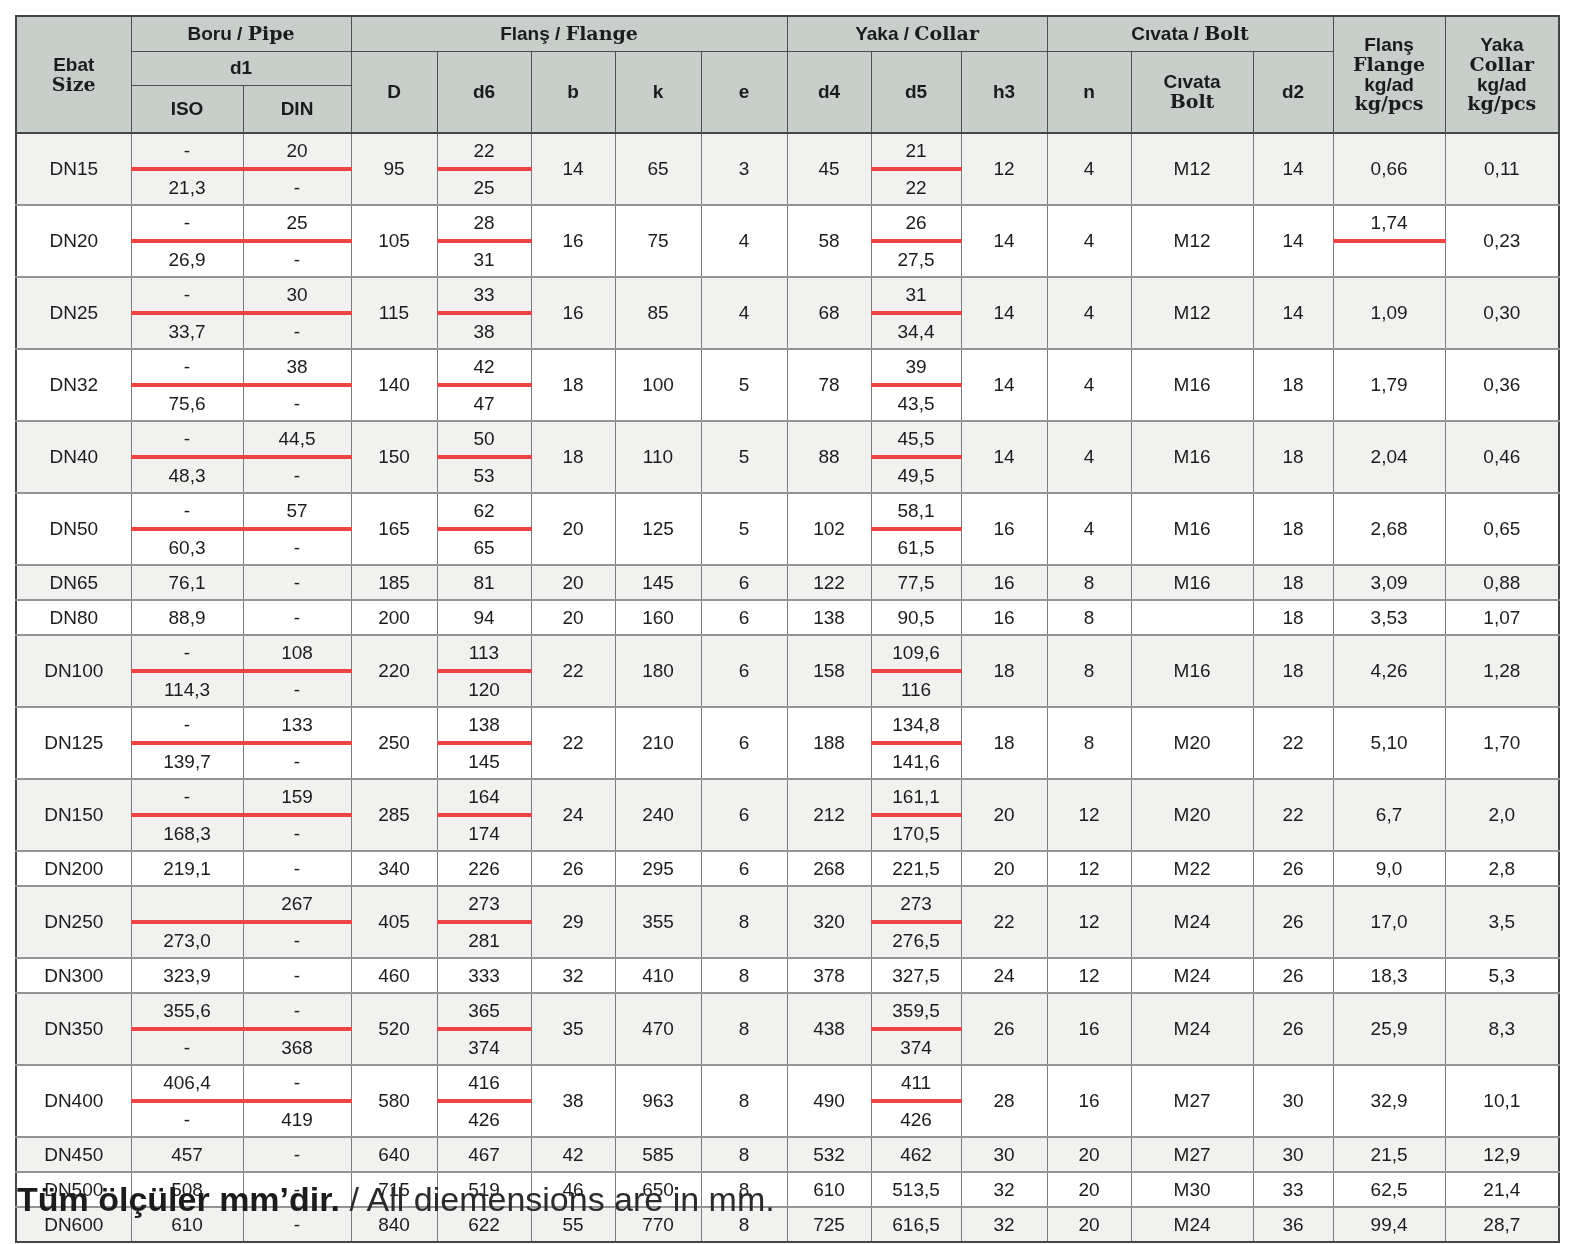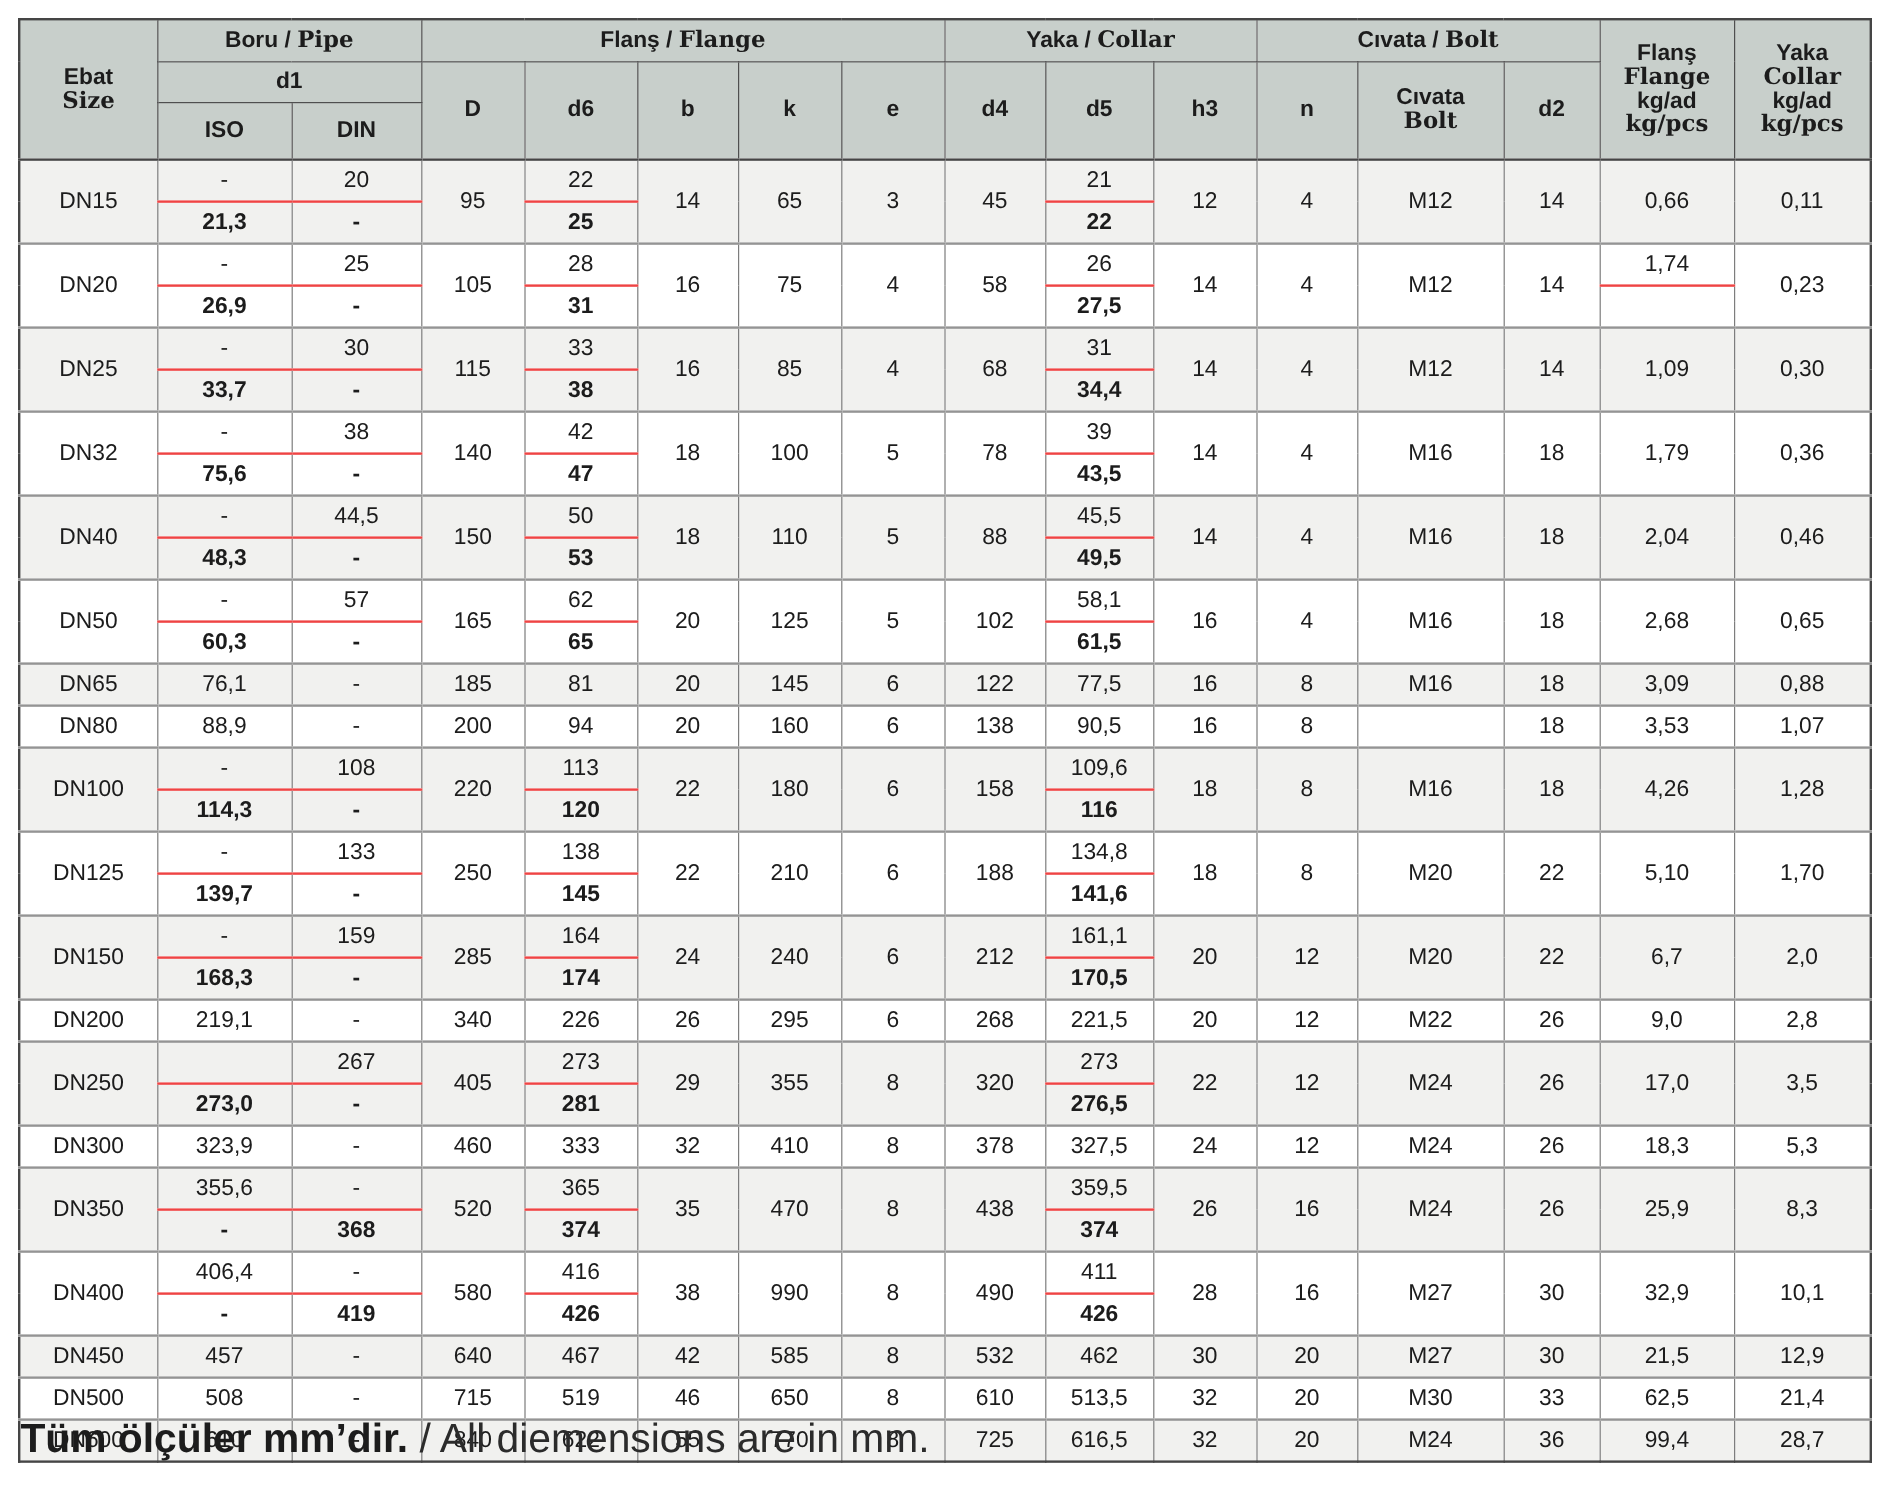--- a/index.html
+++ b/index.html
@@ -36,21 +36,21 @@
   }
   thead tr.h1{height:35px;}
   thead tr.h2{height:34px;margin-left:27px;}
   thead tr.h3{height:48px;}
   .en{font-family:"DejaVu Serif","Liberation Serif",serif;}
   thead .wt{font-size:19px;line-height:1.12;}
   
   tbody td{border:1px solid #7d7d7d;height:33px;}
   tbody tr.g-top td{border-top:2px solid #949494;}
   tbody tr.first td{border-top:2px solid #454545;}
-  tbody td.sub{border-top:2px solid #ef4444;font-weight:bold;}
+  tbody td.sub{border-top:4px solid #ef4444;}
   tbody tr.gray td{background:#f1f1ef;}
   tbody tr.white td{background:#ffffff;}
   td.size{
     text-align:left;padding-left:12px;
     font-weight:normal;font-size:20px;
   }
   .footer{
     position:absolute;left:17px;top:1180px;
     font-size:34px;
     color:#1c1c1c;
@@ -478,21 +478,21 @@
           <td class="sub">374</td>
           <td class="sub">374</td>
         </tr>
         <tr class="white g-top">
           <td class="size" rowspan="2">DN400</td>
           <td>406,4</td>
           <td>-</td>
           <td rowspan="2">580</td>
           <td>416</td>
           <td rowspan="2">38</td>
-          <td rowspan="2">990</td>
+          <td rowspan="2">963</td>
           <td rowspan="2">8</td>
           <td rowspan="2">490</td>
           <td>411</td>
           <td rowspan="2">28</td>
           <td rowspan="2">16</td>
           <td rowspan="2">M27</td>
           <td rowspan="2">30</td>
           <td rowspan="2">32,9</td>
           <td rowspan="2">10,1</td>
         </tr>

